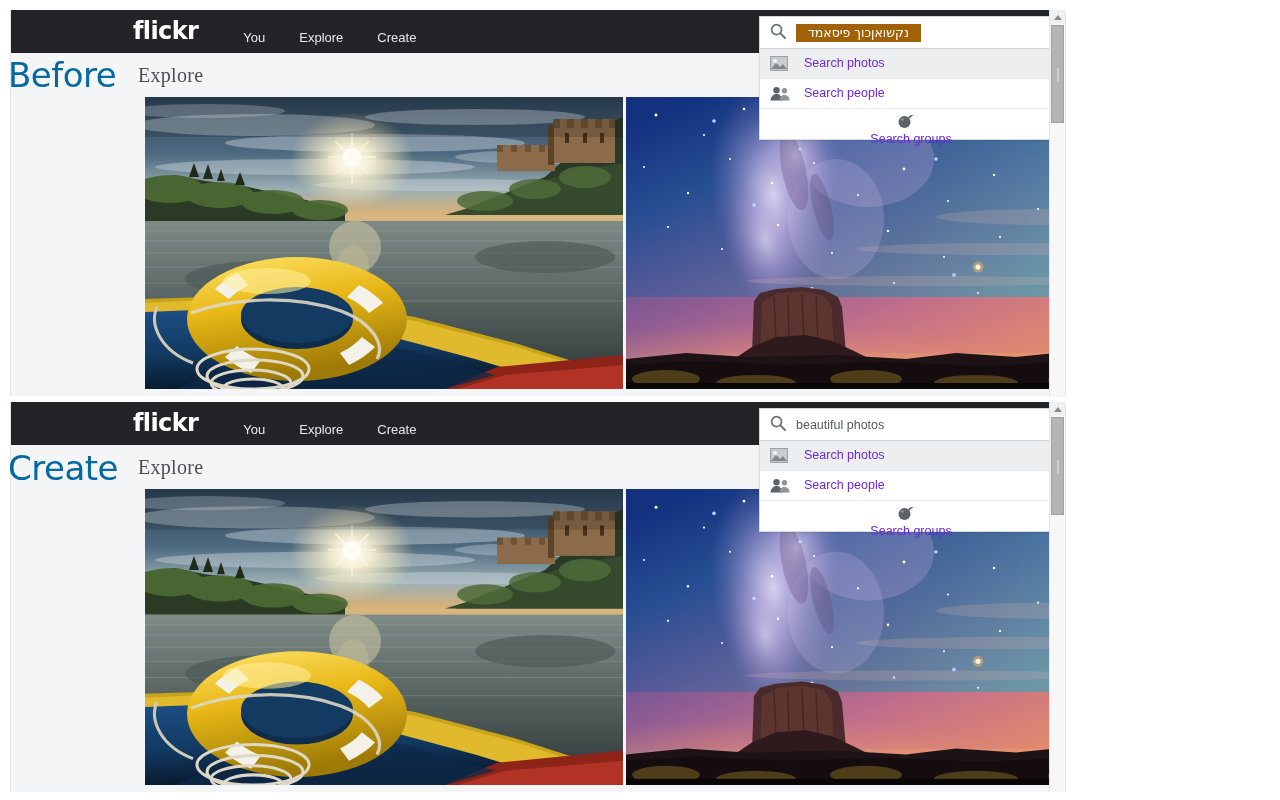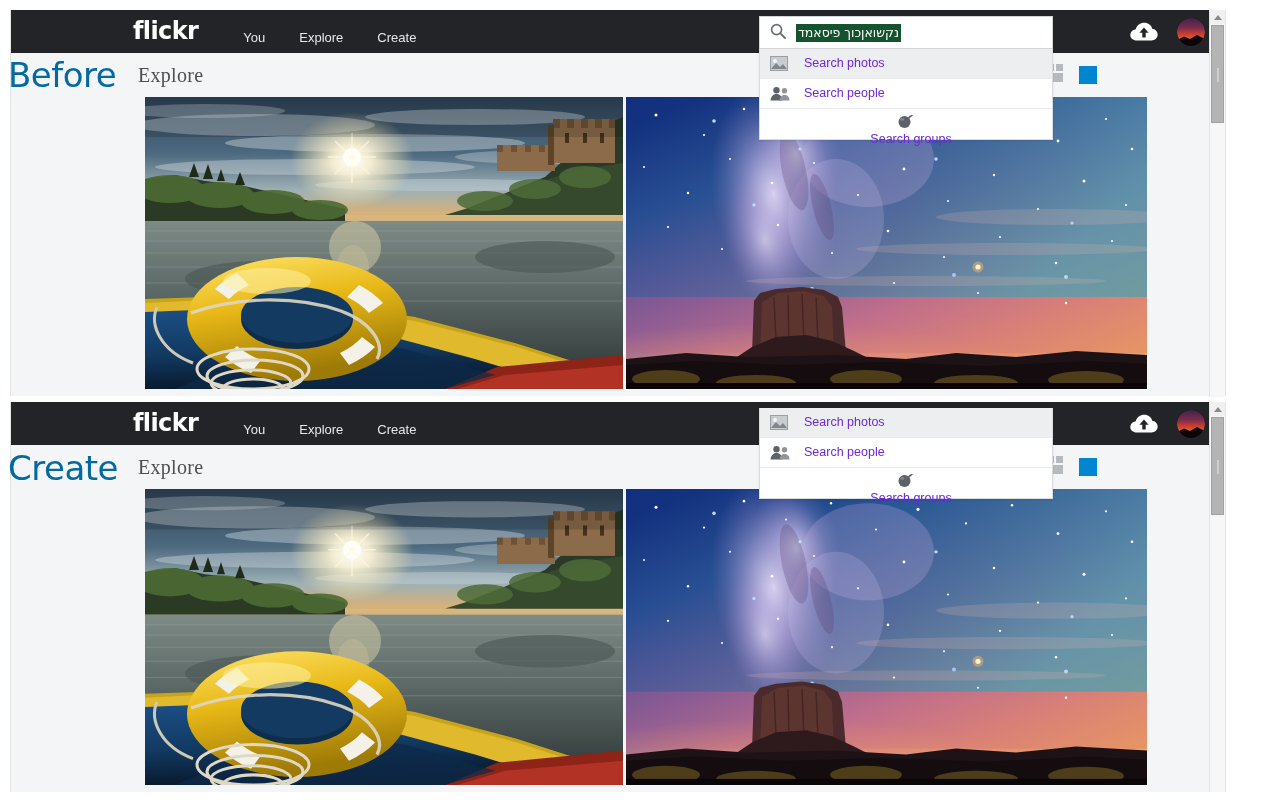--- a/index.html
+++ b/index.html
@@ -32,21 +32,21 @@
     z-index: 40;
     line-height: 1;
   }
   #label-before { top: 58px; }
   #label-after  { top: 451px; }
 
   
   .panel {
     position: absolute;
     left: 10px;
-    width: 1216px;
+    width: 1056px;
     background: #f4f5f6;
     overflow: hidden;
     border: 1px solid #e2e4e6;
     border-top: none;
     border-bottom: none;
   }
   #panel-before { top: 10px;  height: 387px; }
   #panel-after  { top: 402px; height: 390px; }
 
   
@@ -118,23 +118,23 @@
   }
   .search-glyph { flex: 0 0 auto; margin-right: 10px; display: block; }
   .search-value {
     font-size: 12.5px;
     line-height: 16px;
     color: #555a5f;
     white-space: nowrap;
     overflow: hidden;
   }
   .search-value.selected {
-    background: #14532d;
+    background: #a16207;
     color: #ffffff;
-    padding: 1px 2px;
+    padding: 1px 12px;
     direction: rtl;
     font-family: "DejaVu Sans", sans-serif;
   }
 
   .search-dropdown {
     background: #ffffff;
     border: 1px solid #d9dbdd;
     border-top: none;
     box-shadow: 0 1px 2px rgba(0,0,0,0.09);
   }
@@ -1014,20 +1014,29 @@
             <ellipse cx="240" cy="282" rx="36" ry="9"></ellipse>
             <ellipse cx="350" cy="286" rx="42" ry="8"></ellipse>
             <ellipse cx="460" cy="283" rx="38" ry="9"></ellipse>
           </g>
           <rect y="286" width="521" height="6" fill="#0a0608"></rect>
         </svg>
       </span>
     </div>
 
     <div class="search-wrap">
+      <div class="search-box">
+        <span class="search-glyph">
+          <svg width="16" height="16" viewBox="0 0 16 16">
+            <circle cx="6.6" cy="6.6" r="5" fill="none" stroke="#6b7075" stroke-width="1.7"></circle>
+            <line x1="10.4" y1="10.4" x2="15" y2="15" stroke="#6b7075" stroke-width="1.9" stroke-linecap="round"></line>
+          </svg>
+        </span>
+        <span class="search-value">beautiful photos</span>
+      </div>
       <div class="search-dropdown">
         <div class="sugg-row active">
           <span class="sugg-icon">
             <svg width="18" height="15" viewBox="0 0 18 15">
               <rect x="0.5" y="0.5" width="17" height="14" fill="#c9cdd1" stroke="#9aa0a5"></rect>
               <circle cx="5" cy="5" r="2" fill="#f2f4f6"></circle>
               <path d="M1 13 L6 7 L10 11 L13 8 L17 13 Z" fill="#7f868c"></path>
             </svg>
           </span>
           <span class="sugg-label">Search photos</span>

